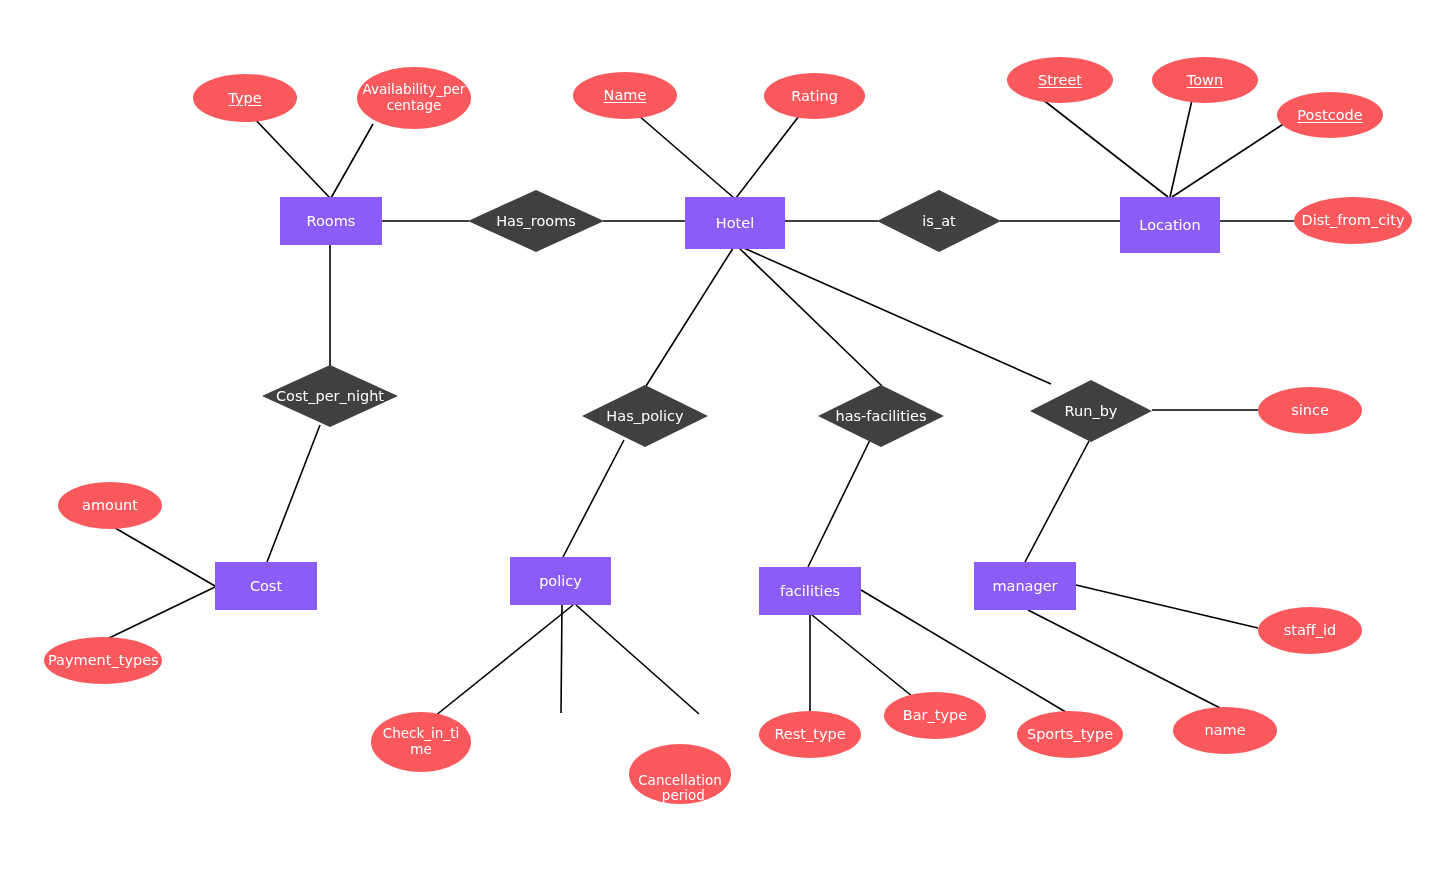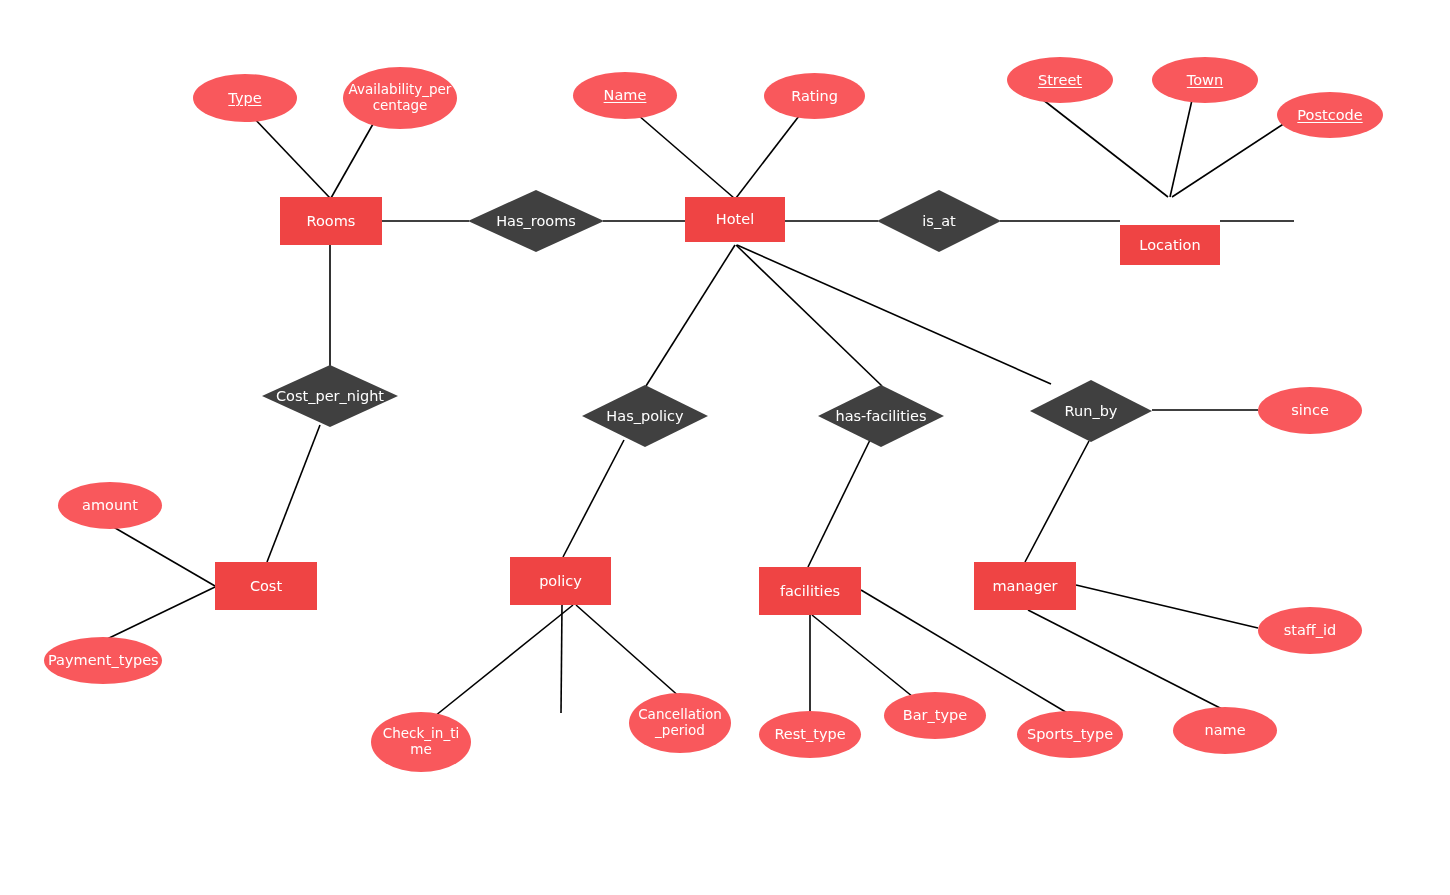--- a/index.html
+++ b/index.html
@@ -38,21 +38,21 @@
   }
   .node .lbl {
     display: block;
     width: 100%;
     padding: 0 4px;
     box-sizing: border-box;
     white-space: pre-line;
   }
   
   .entity {
-    background: #ef4444;
+    background: #8b5cf6;
     font-size: 14.5px;
   }
   
   .rel {
     background: #404040;
     font-size: 14.5px;
     clip-path: polygon(50% 0%, 100% 50%, 50% 100%, 0% 50%);
   }
   
   .attr {
@@ -101,24 +101,24 @@
       <line x1="812" y1="615" x2="934" y2="714" stroke="#000000" stroke-width="1.6"></line>
       <line x1="861" y1="590" x2="1069" y2="714" stroke="#000000" stroke-width="1.6"></line>
       <line x1="1152" y1="410" x2="1258" y2="410" stroke="#000000" stroke-width="1.6"></line>
       <line x1="1089" y1="441" x2="1025" y2="562" stroke="#000000" stroke-width="1.6"></line>
       <line x1="1076" y1="585" x2="1258" y2="628" stroke="#000000" stroke-width="1.6"></line>
       <line x1="1028" y1="610" x2="1224" y2="710" stroke="#000000" stroke-width="1.6"></line>
     </svg>
 <div class="node entity" style="left: 280px; top: 197px; width: 102px; height: 48px;">
       <span class="lbl">Rooms</span>
     </div>
-    <div class="node entity" style="left: 685px; top: 197px; width: 100px; height: 45px;">
+    <div class="node entity" style="left: 685px; top: 197px; width: 100px; height: 52px;">
       <span class="lbl">Hotel</span>
     </div>
-    <div class="node entity" style="left: 1120px; top: 197px; width: 100px; height: 40px; margin-top: 28px;">
+    <div class="node entity" style="left: 1120px; top: 197px; width: 100px; height: 56px;">
       <span class="lbl">Location</span>
     </div>
     <div class="node entity" style="left: 215px; top: 562px; width: 102px; height: 48px;">
       <span class="lbl">Cost</span>
     </div>
     <div class="node entity" style="left: 510px; top: 557px; width: 101px; height: 48px;">
       <span class="lbl">policy</span>
     </div>
     <div class="node entity" style="left: 759px; top: 567px; width: 102px; height: 48px;">
       <span class="lbl">facilities</span>
@@ -140,53 +140,56 @@
     </div>
     <div class="node rel" style="left: 818px; top: 385px; width: 126px; height: 62px;">
       <span class="lbl">has-facilities</span>
     </div>
     <div class="node rel" style="left: 1030px; top: 380px; width: 122px; height: 62px;">
       <span class="lbl">Run_by</span>
     </div>
     <div class="node attr key" style="left: 193px; top: 74px; width: 104px; height: 48px;">
       <span class="lbl">Type</span>
     </div>
-    <div class="node attr small" style="left: 343px; top: 67px; width: 114px; height: 62px;">
+    <div class="node attr small" style="left: 357px; top: 67px; width: 114px; height: 62px;">
       <span class="lbl">Availability_per
 centage</span>
     </div>
     <div class="node attr key" style="left: 573px; top: 72px; width: 104px; height: 47px;">
       <span class="lbl">Name</span>
     </div>
     <div class="node attr" style="left: 764px; top: 73px; width: 101px; height: 46px;">
       <span class="lbl">Rating</span>
     </div>
     <div class="node attr key" style="left: 1007px; top: 57px; width: 106px; height: 46px;">
       <span class="lbl">Street</span>
     </div>
     <div class="node attr key" style="left: 1152px; top: 57px; width: 106px; height: 46px;">
       <span class="lbl">Town</span>
     </div>
     <div class="node attr key" style="left: 1277px; top: 92px; width: 106px; height: 46px;">
       <span class="lbl">Postcode</span>
+    </div>
+    <div class="node attr" style="left: 1294px; top: 197px; width: 118px; height: 47px;">
+      <span class="lbl">Dist_from_city</span>
     </div>
     <div class="node attr" style="left: 1258px; top: 387px; width: 104px; height: 47px;">
       <span class="lbl">since</span>
     </div>
     <div class="node attr" style="left: 58px; top: 482px; width: 104px; height: 47px;">
       <span class="lbl">amount</span>
     </div>
     <div class="node attr" style="left: 44px; top: 637px; width: 118px; height: 47px;">
       <span class="lbl">Payment_types</span>
     </div>
     <div class="node attr small" style="left: 371px; top: 712px; width: 100px; height: 60px;">
       <span class="lbl">Check_in_ti
 me</span>
     </div>
-    <div class="node attr small" style="left: 629px; top: 693px; width: 102px; height: 60px;">
+    <div class="node attr small" style="left: 629px; top: 744px; width: 102px; height: 60px; align-items: flex-end;">
       <span class="lbl">Cancellation
 _period</span>
     </div>
     <div class="node attr" style="left: 759px; top: 711px; width: 102px; height: 47px;">
       <span class="lbl">Rest_type</span>
     </div>
     <div class="node attr" style="left: 884px; top: 692px; width: 102px; height: 47px; justify-content: center;">
       <span class="lbl">Bar_type</span>
     </div>
     <div class="node attr" style="left: 1017px; top: 711px; width: 106px; height: 47px;">

